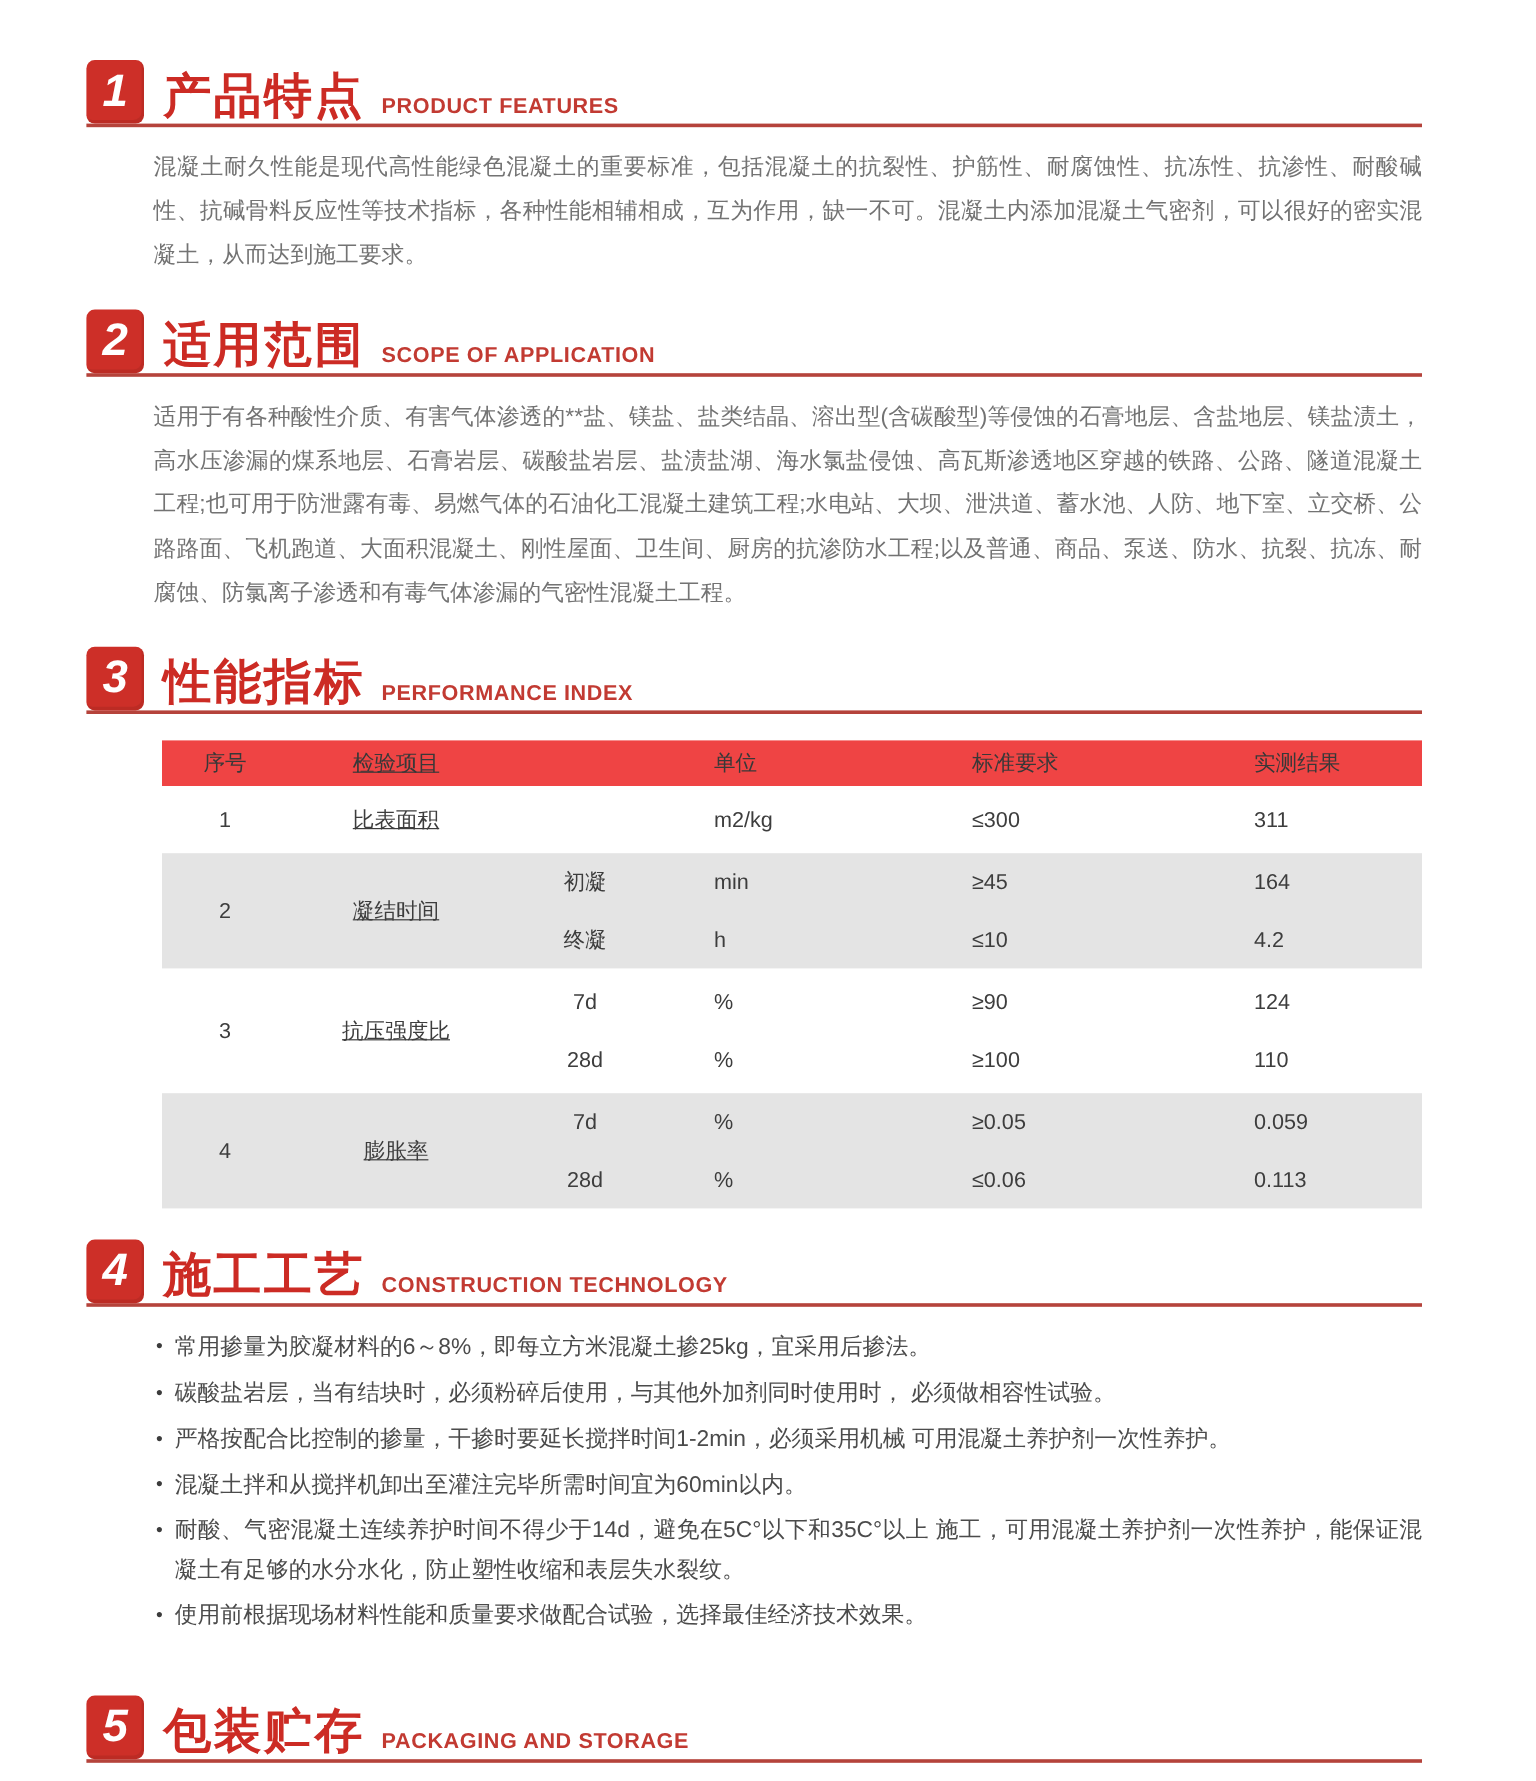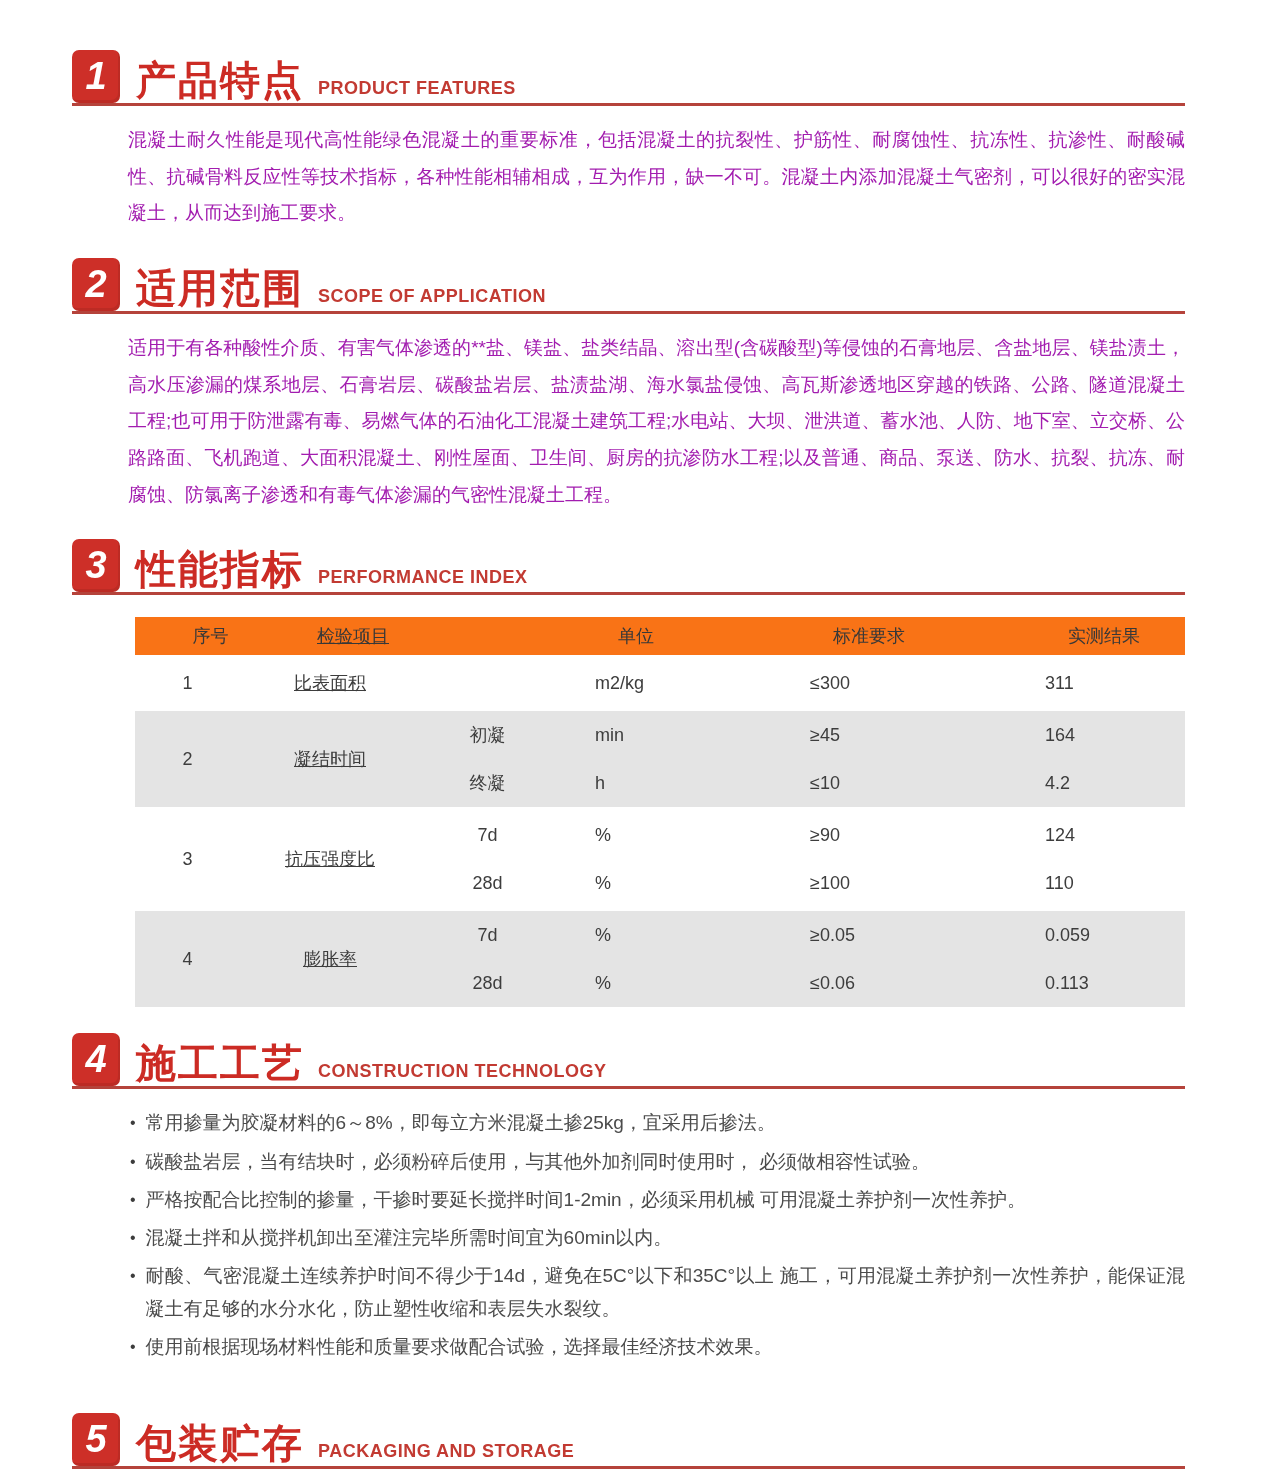--- a/index.html
+++ b/index.html
@@ -35,32 +35,32 @@
   }
   .sec-sub {
     font-size:18px; font-weight:bold; color:#c23a32;
     letter-spacing:0.5px; margin-left:14px; padding-bottom:4px;
   }
 
   
   .para {
     margin:16px 0 0 56px;
     font-size:19px; line-height:1.93; text-align:justify;
-    color:#a21caf;
+    color:#737373;
   }
 
   
   .tbl { margin:22px 0 0 63px; }
   .tg {
     display:grid;
     grid-template-columns:105px 180px 135px 215px 240px 1fr;
     margin-bottom:4px;
   }
   .tg.gray { background:#e4e4e4; }
-  .tg.head { background:#f97316;padding-left:23px; }
+  .tg.head { background:#ef4444; }
   .tg .c {
     display:flex; align-items:center;
     min-height:48px; font-size:18px; color:#3d3d3d;
   }
   .tg.head .c { min-height:38px; color:#383838; }
   .c.no   { grid-column:1; justify-content:center; }
   .c.item { grid-column:2; justify-content:center;text-decoration:underline; }
   .c.sub  { grid-column:3; justify-content:center; }
   .c.unit { grid-column:4; padding-left:40px; }
   .c.std  { grid-column:5; padding-left:40px; }

